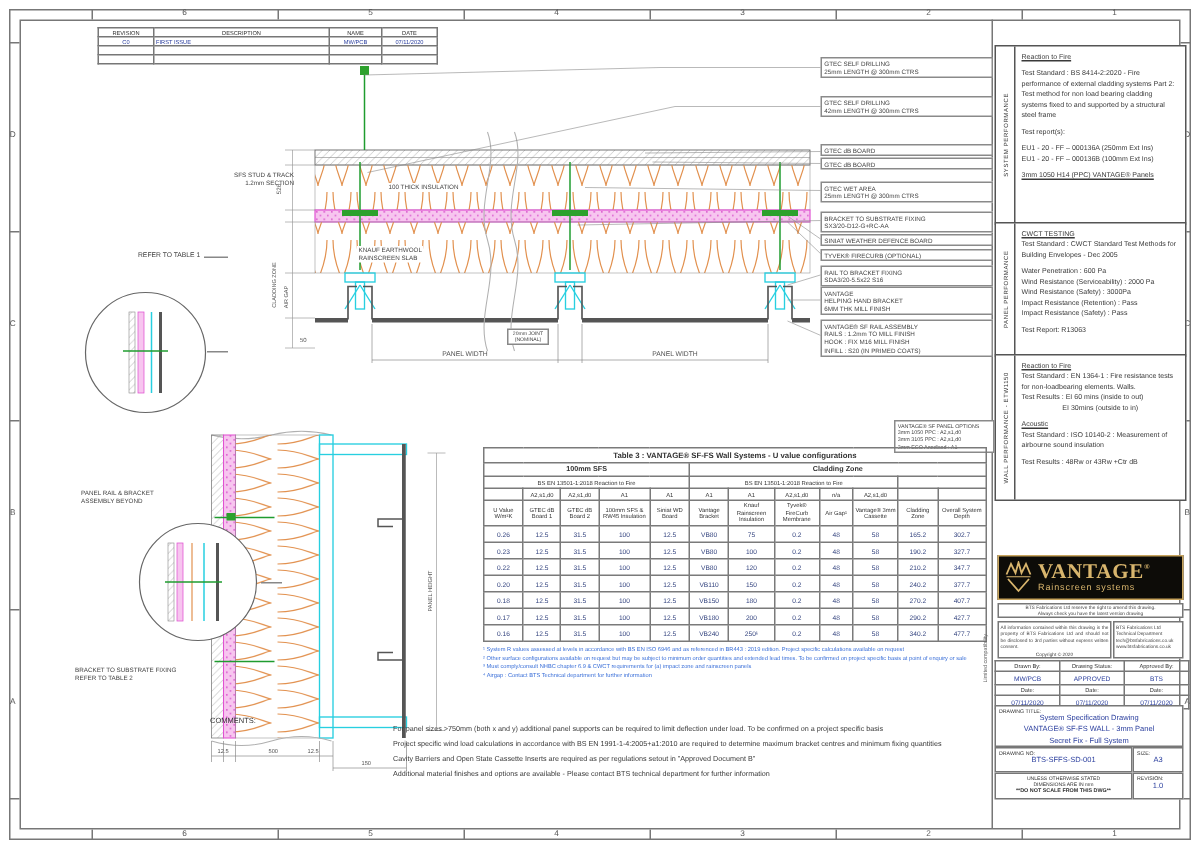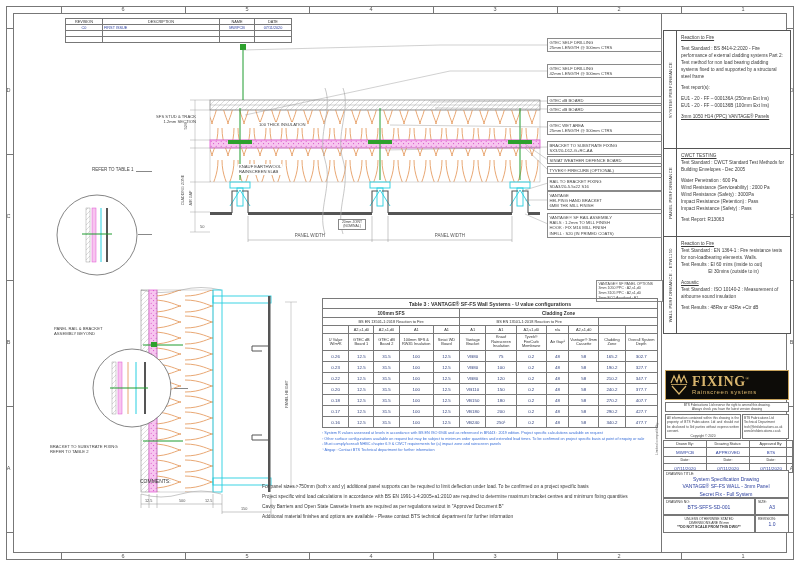--- a/index.html
+++ b/index.html
@@ -580,21 +580,21 @@
     </div>
   </div>
 
   <div class="logo">
     <svg width="20" height="22" viewBox="0 0 20 22">
       <path d="M2,9 L5,2 L8,8 L10,1 L12,8 L15,2 L18,9" fill="none" stroke="#d8b56d" stroke-width="1.2"></path>
       <path d="M3,12 L10,20 L17,12" fill="none" stroke="#d8b56d" stroke-width="1.2"></path>
       <line x1="2" y1="10.5" x2="18" y2="10.5" stroke="#d8b56d" stroke-width="0.8"></line>
     </svg>
     <div style="margin-left:3px">
-      <div class="word"><span>FIXING</span><span class="reg">®</span></div>
+      <div class="word"><span>VANTAGE</span><span class="reg">®</span></div>
       <div class="tag">Rainscreen systems</div>
     </div>
   </div>
 
   <div class="tinybox" style="left:665px;top:402px;width:124px;height:10px;text-align:center;white-space:pre-line">BTS Fabrications Ltd reserve the right to amend this drawing.
 Always check you have the latest version drawing</div>
   <div class="tinybox" style="left:665px;top:414px;width:76px;height:25px;padding:1px;text-align:justify">All information contained within this drawing is the property of BTS Fabrications Ltd and should not be disclosed to 3rd parties without express written consent.</div>
   <div class="tinybox" style="left:742px;top:414px;width:47px;height:25px;padding:1px;white-space:pre-line">BTS Fabrications Ltd
 Technical Department
 tech@btsfabrications.co.uk

